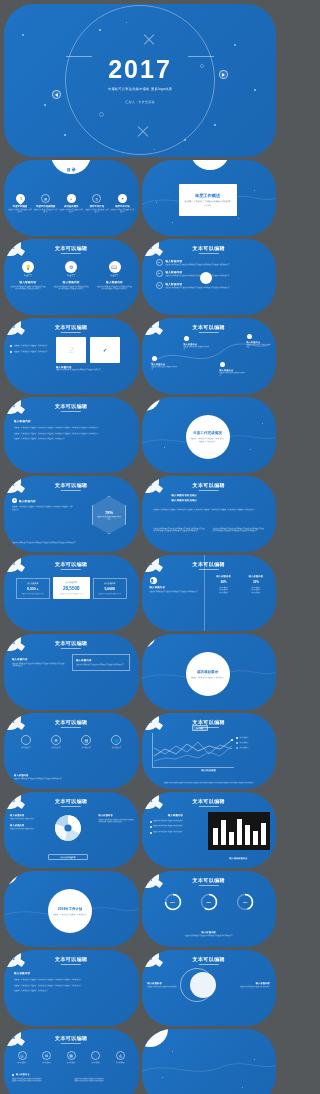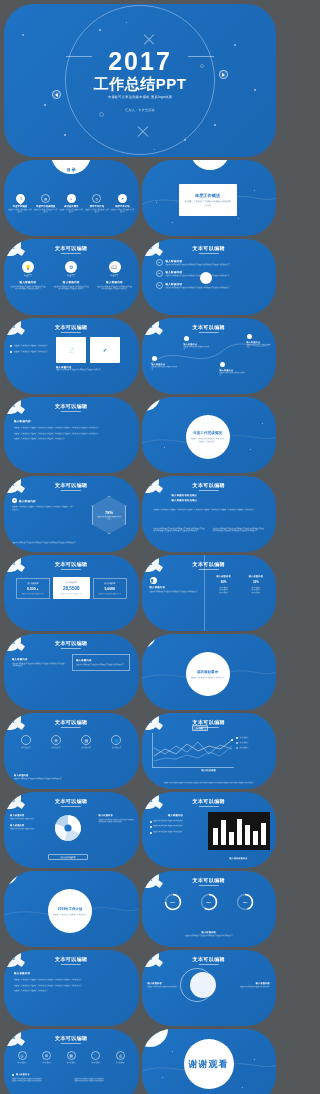--- a/index.html
+++ b/index.html
@@ -209,21 +209,20 @@
       <div class="cross" style="left:138px;top:28px;"></div>
       <div class="cross" style="left:132px;top:120px;"></div>
       <div class="knob left" style="left:48px;top:86px;">
           <i></i>
         </div>
       <div class="knob" style="right:48px;top:66px;">
           <i></i>
         </div>
       <div class="cover-inner">
         <div class="year">2017</div>
-        <div class="maintitle">工作总结PPT</div>
         <div class="subtitle">本模板可完整改动版本模板  更换logo使用</div>
         <div class="reporter">汇报人：大梦里说说</div>
       </div>
     </div>
 
     <div class="slide half">
       <div class="blob" style="left:47px;top:-26px;width:40px;height:40px;"></div>
       <div style="position:absolute;left:0;right:0;top:7px;text-align:center;font-size:4px;font-weight:bold;color:#1f73c4;z-index:4;">目  录</div>
       <div style="position:absolute;left:4px;right:4px;top:34px;display:flex;justify-content:space-between;">
         <div style="width:24px;text-align:center;">
@@ -744,19 +743,16 @@
       <div class="blob" style="left:-10px;top:-18px;width:36px;height:36px;"></div>
       <svg class="curve" viewBox="0 0 135 76" preserveAspectRatio="none">
         <path d="M0 42 C28 32 52 50 80 38 C102 29 120 42 135 36" stroke="rgba(255,255,255,.35)" fill="none" stroke-width="0.4"></path>
       </svg>
       <div class="dots">
         <div class="dot" style="left:20px;top:48px;width:1.2px;height:1.2px;"></div>
         <div class="dot" style="left:112px;top:30px;width:1.2px;height:1.2px;"></div>
         <div class="dot" style="left:100px;top:58px;width:1px;height:1px;"></div>
         <div class="dot" style="left:30px;top:22px;width:1px;height:1px;"></div>
       </div>
-      <div class="thankcircle" style="left:42px;top:10px;width:50px;height:50px;">
-        <span class="thanktext">谢谢观看</span>
-      </div>
     </div>
 
   </div>
 </div>
 
 </body></html>

